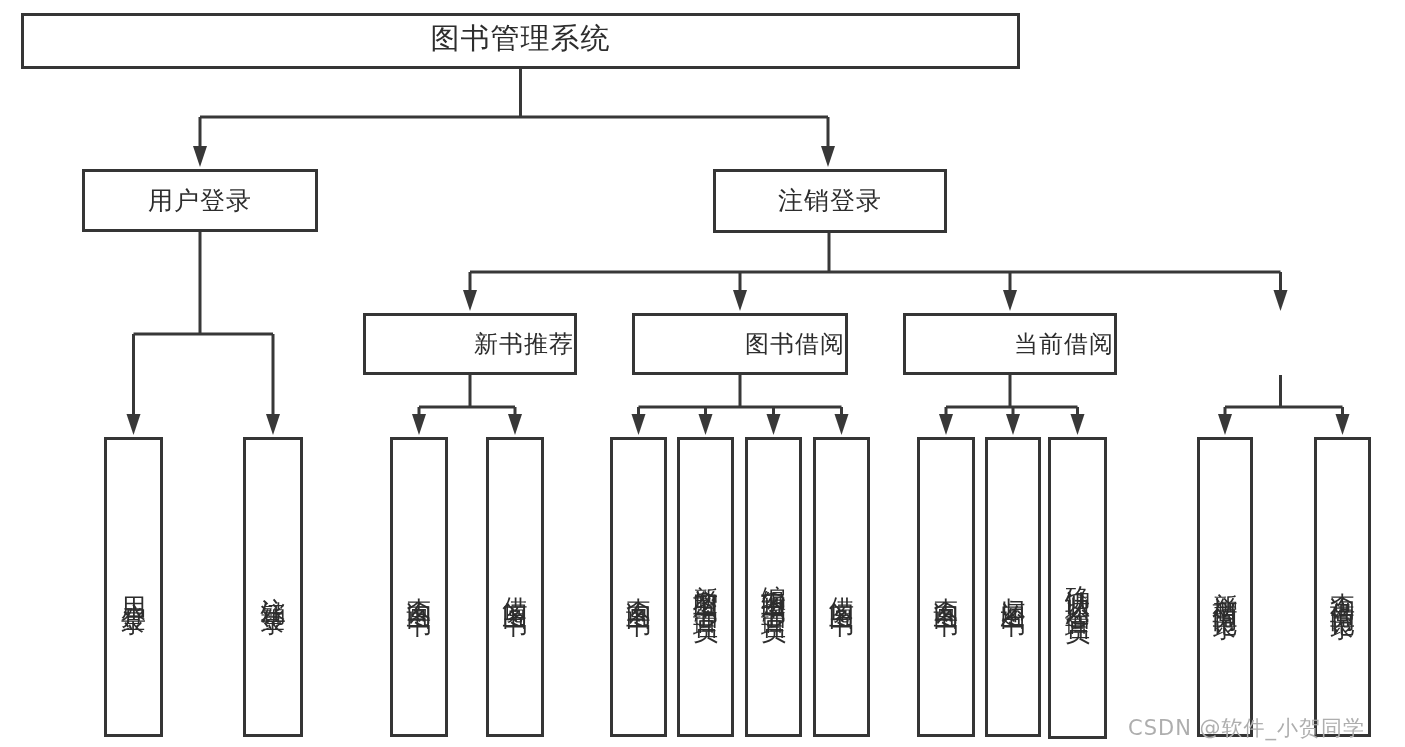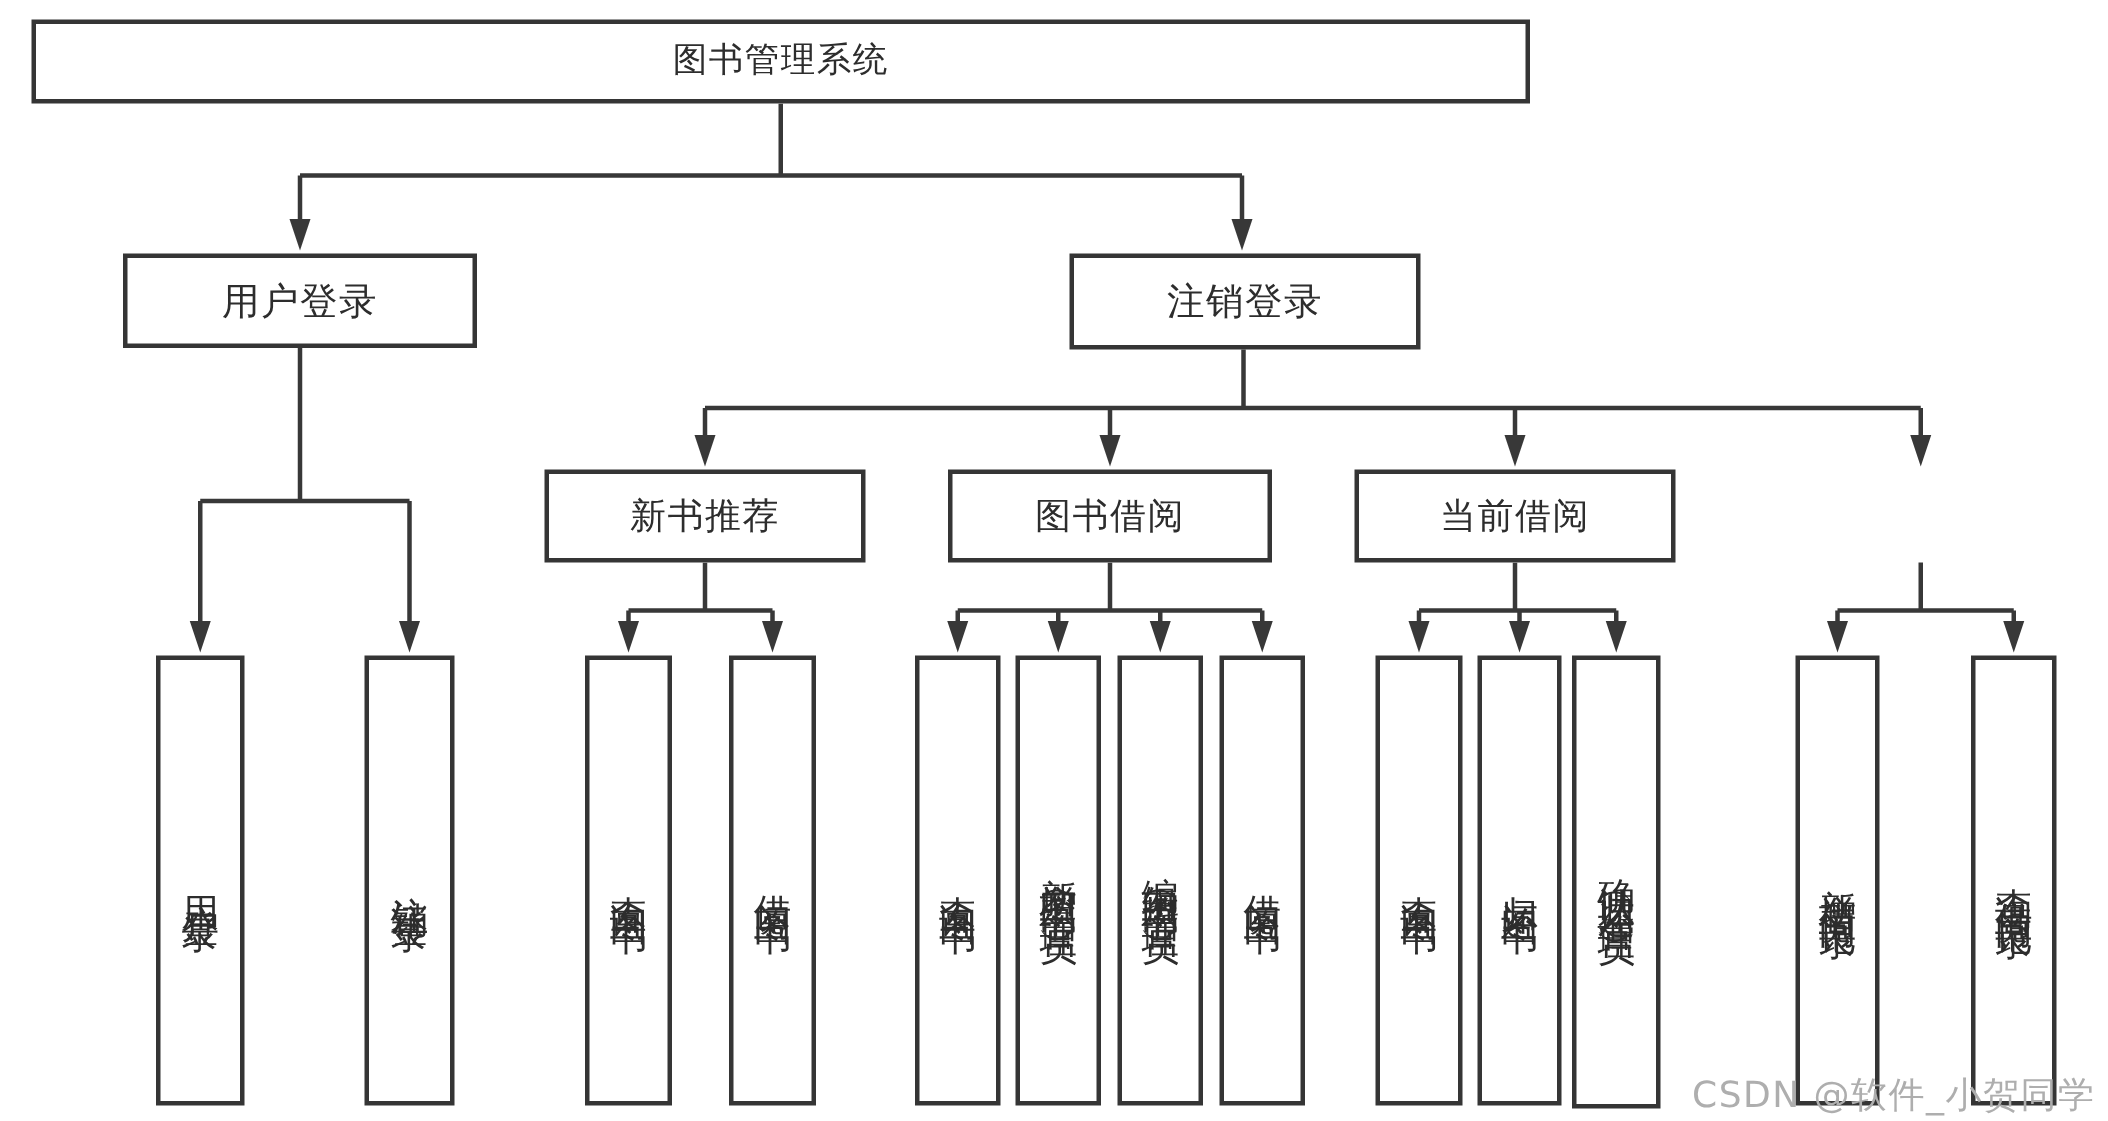--- a/index.html
+++ b/index.html
@@ -16,31 +16,31 @@
   }
   .connectors{position:absolute;left:0;top:0;width:1405px;height:747px;}
   .connectors path{stroke:var(--line);stroke-width:3;fill:none;}
   .connectors polygon{fill:var(--line);stroke:none;}
   .node{
     position:absolute; box-sizing:border-box; background:#fff;
     border:3px solid var(--box-border);
     display:flex; align-items:center; justify-content:center;
     text-align:center; letter-spacing:1px; line-height:1.1;
   }
-  .lv1{font-size:23px;}
+  .lv1{font-size:29px;font-family:Liberation Mono, monospace;}
   .lv2{font-size:25px;}
-  .lv3{font-size:24px;}
+  .lv3{font-size:24px;justify-content:flex-end;}
   .col{font-size:25px;}
   .vtext{
     writing-mode:vertical-rl; text-orientation:mixed;
     letter-spacing:5px; line-height:1;
   }
   .watermark{
     position:absolute; left:1128px; top:714px; width:216px;
-    font-size:24px; color:var(--watermark); letter-spacing:1px;
+    font-size:21px; color:var(--watermark); letter-spacing:1px;
     white-space:nowrap;
   }
 </style>
 </head>
 <body>
 
 <div class="page">
 
   <svg class="connectors" viewBox="0 0 1405 747" xmlns="http://www.w3.org/2000/svg">
 

